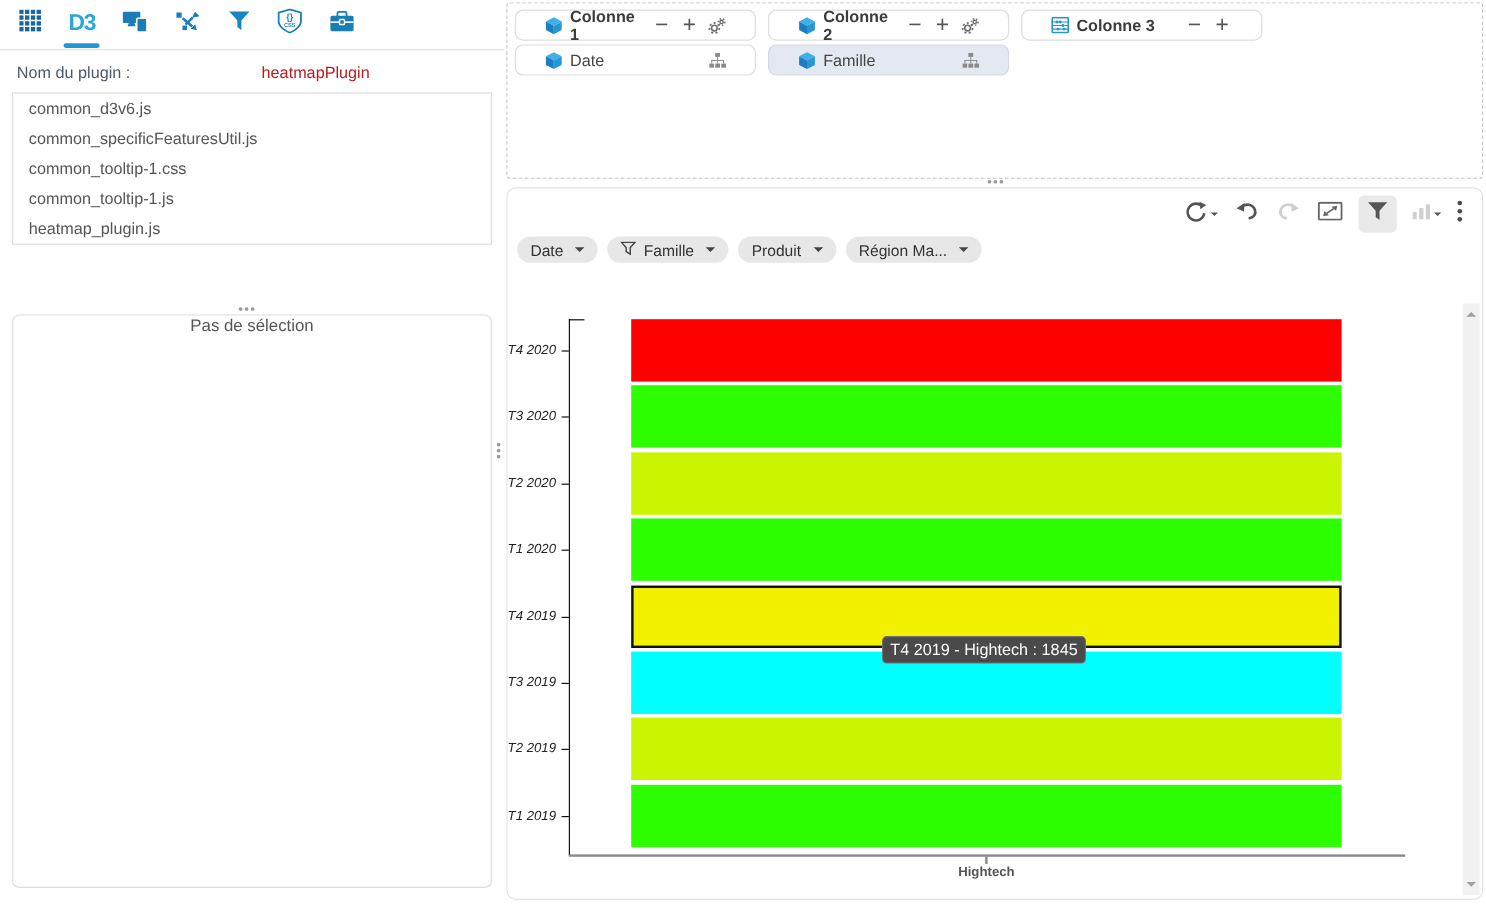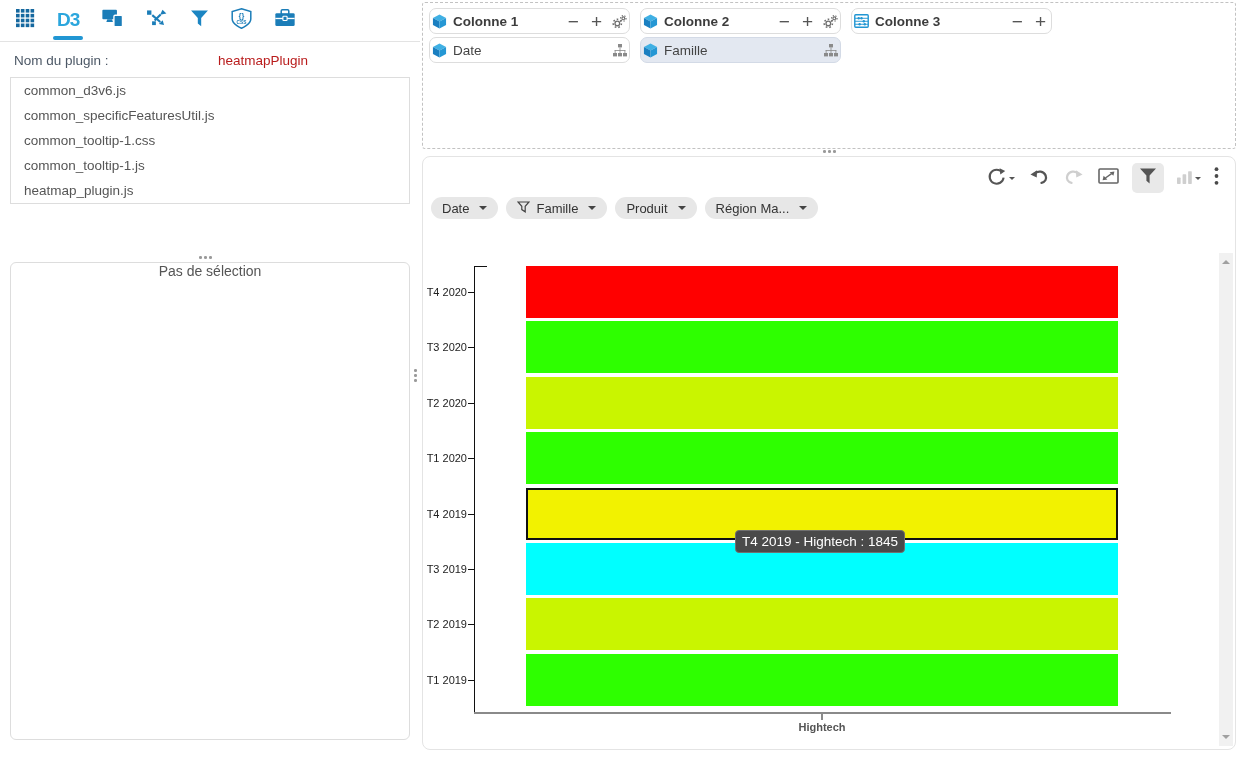--- a/index.html
+++ b/index.html
@@ -32,21 +32,21 @@
   .dots { display:flex; gap:2.6px; }
   .dots i { width:2.6px; height:2.6px; border-radius:50%; background:#9a9a9a; display:block; }
   .dots.vert { flex-direction:column; }
 
   
   .cols-panel { left:422px; top:2px; width:814px; height:147px; border:1px dashed #c2c2c2; border-radius:3px;
     background:#fff; }
   .cols-row { display:flex; gap:10px; padding:5px 0 0 6px; }
   .col-group { width:201px; }
   .col-card { height:26px; border:1px solid #ddd; border-radius:7px; background:#fff;
-    display:flex; align-items:center; gap:6px; padding:0 2px; margin-bottom:3px; font-size:13.5px; }
+    display:flex; align-items:center; gap:6px; padding:0 24px; margin-bottom:3px; font-size:13.5px; }
   .col-card .ci { display:flex; align-items:center; }
   .ct { font-weight:bold; color:#3c3c3c; }
   .cf-name { color:#444; }
   .sp { flex:1; }
   .act { font-size:19px; color:#555; line-height:1; cursor:pointer; padding:0 3px; font-weight:400; }
   .gi, .hi { display:flex; align-items:center; cursor:pointer; }
   .col-field.sel { background:#e3e8f1; border-color:#d3dae6; }
 
   
   .chart-panel { left:422px; top:156px; width:814px; height:594px; border:1px solid #e4e4e4;
@@ -57,21 +57,21 @@
   .tb-active { background:#e9e9e9; border-radius:5px; padding:4px 7px; }
 
   .filters { position:absolute; top:40px; left:8px; display:flex; gap:8px; }
   .pill { background:#e7e7e7; border:none; border-radius:12px; height:22px; padding:0 11px;
     font-size:13px; color:#333; display:flex; align-items:center; gap:6px; cursor:pointer;
     font-family:"Liberation Sans", sans-serif; }
   .pill .pcaret { width:0; height:0; border:4px solid transparent; border-top-color:#444; margin-top:4px; margin-left:4px;}
 
   
   .plot { position:absolute; left:0; top:0; width:100%; height:100%; }
-  .hm-ylabel { position:absolute; width:44px; text-align:right; font-size:11px; color:#222; }
+  .hm-ylabel { position:absolute; width:44px; text-align:left; font-size:11px; color:#222;font-style:italic; }
   .hm-tick  { position:absolute; left:45px; width:6px; height:1px; background:#111; }
   .hm-yaxis { left:51px; top:109px; width:1px; height:447px; background:#111; }
   .hm-ycap  { left:51px; top:109px; width:13px; height:1px; background:#111; }
   .hm-cell  { position:absolute; left:103px; width:592px; cursor:pointer; }
   .hm-cell.selected { border:2px solid #111; }
   .hm-xaxis { left:51px; top:555px; width:697px; height:2px; background:#8a8a8a; }
   .hm-xtick { left:398px; top:557px; width:2px; height:6px; background:#8a8a8a; }
   .hm-xlabel{ left:329px; top:564px; width:140px; text-align:center; font-size:11px; color:#555; font-weight:bold; }
   .hm-tooltip { left:264px; top:373px; width:170px; height:23px; background:#4a4a4a; border:1px solid #707070;
     border-radius:4px; color:#fff; font-size:13.5px; display:flex; align-items:center; justify-content:center;

